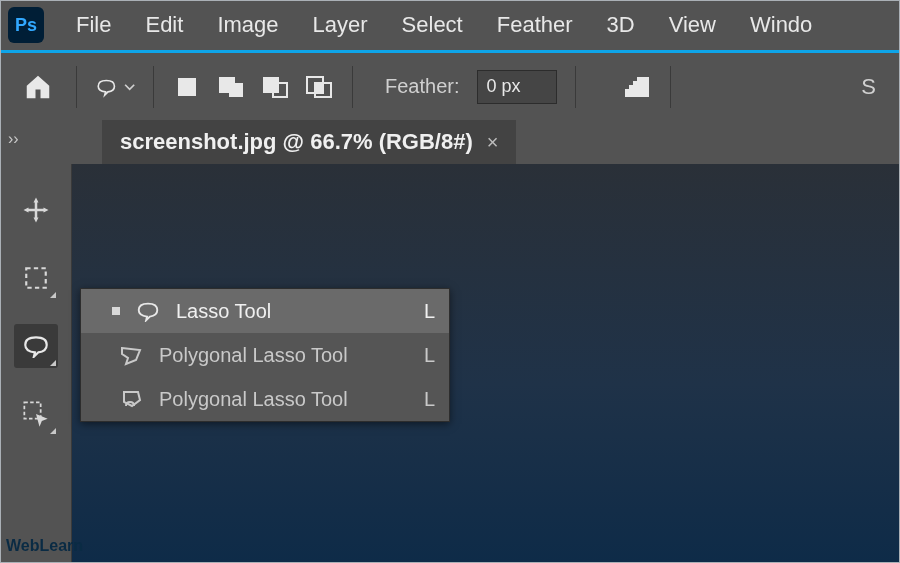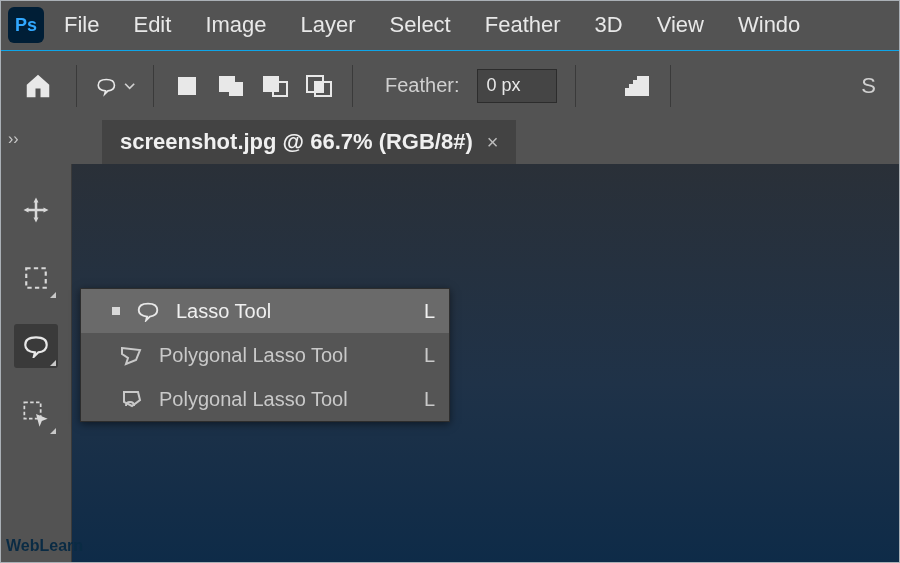--- a/index.html
+++ b/index.html
@@ -24,35 +24,36 @@
       width: 36px;
       height: 36px;
       background: #001e36;
       border-radius: 6px;
       display: flex;
       align-items: center;
       justify-content: center;
       color: #31a8ff;
       font-weight: 700;
       font-size: 18px;
+      margin-right: 12px;
     }
     .menu-item {
       padding: 4px 14px;
       font-size: 22px;
       color: #e8e8e8;
       cursor: default;
     }
     .optionsbar {
       height: 70px;
       display: flex;
       align-items: center;
       padding: 0 18px;
       gap: 18px;
       background: #535353;
-      border-top: 1px solid #0ea5e9;
+      border-top: 3px solid #0ea5e9;
     }
     .home-icon, .tool-preview {
       width: 40px;
       height: 40px;
       display: flex;
       align-items: center;
       justify-content: center;
     }
     .tool-preview {
       gap: 6px;

